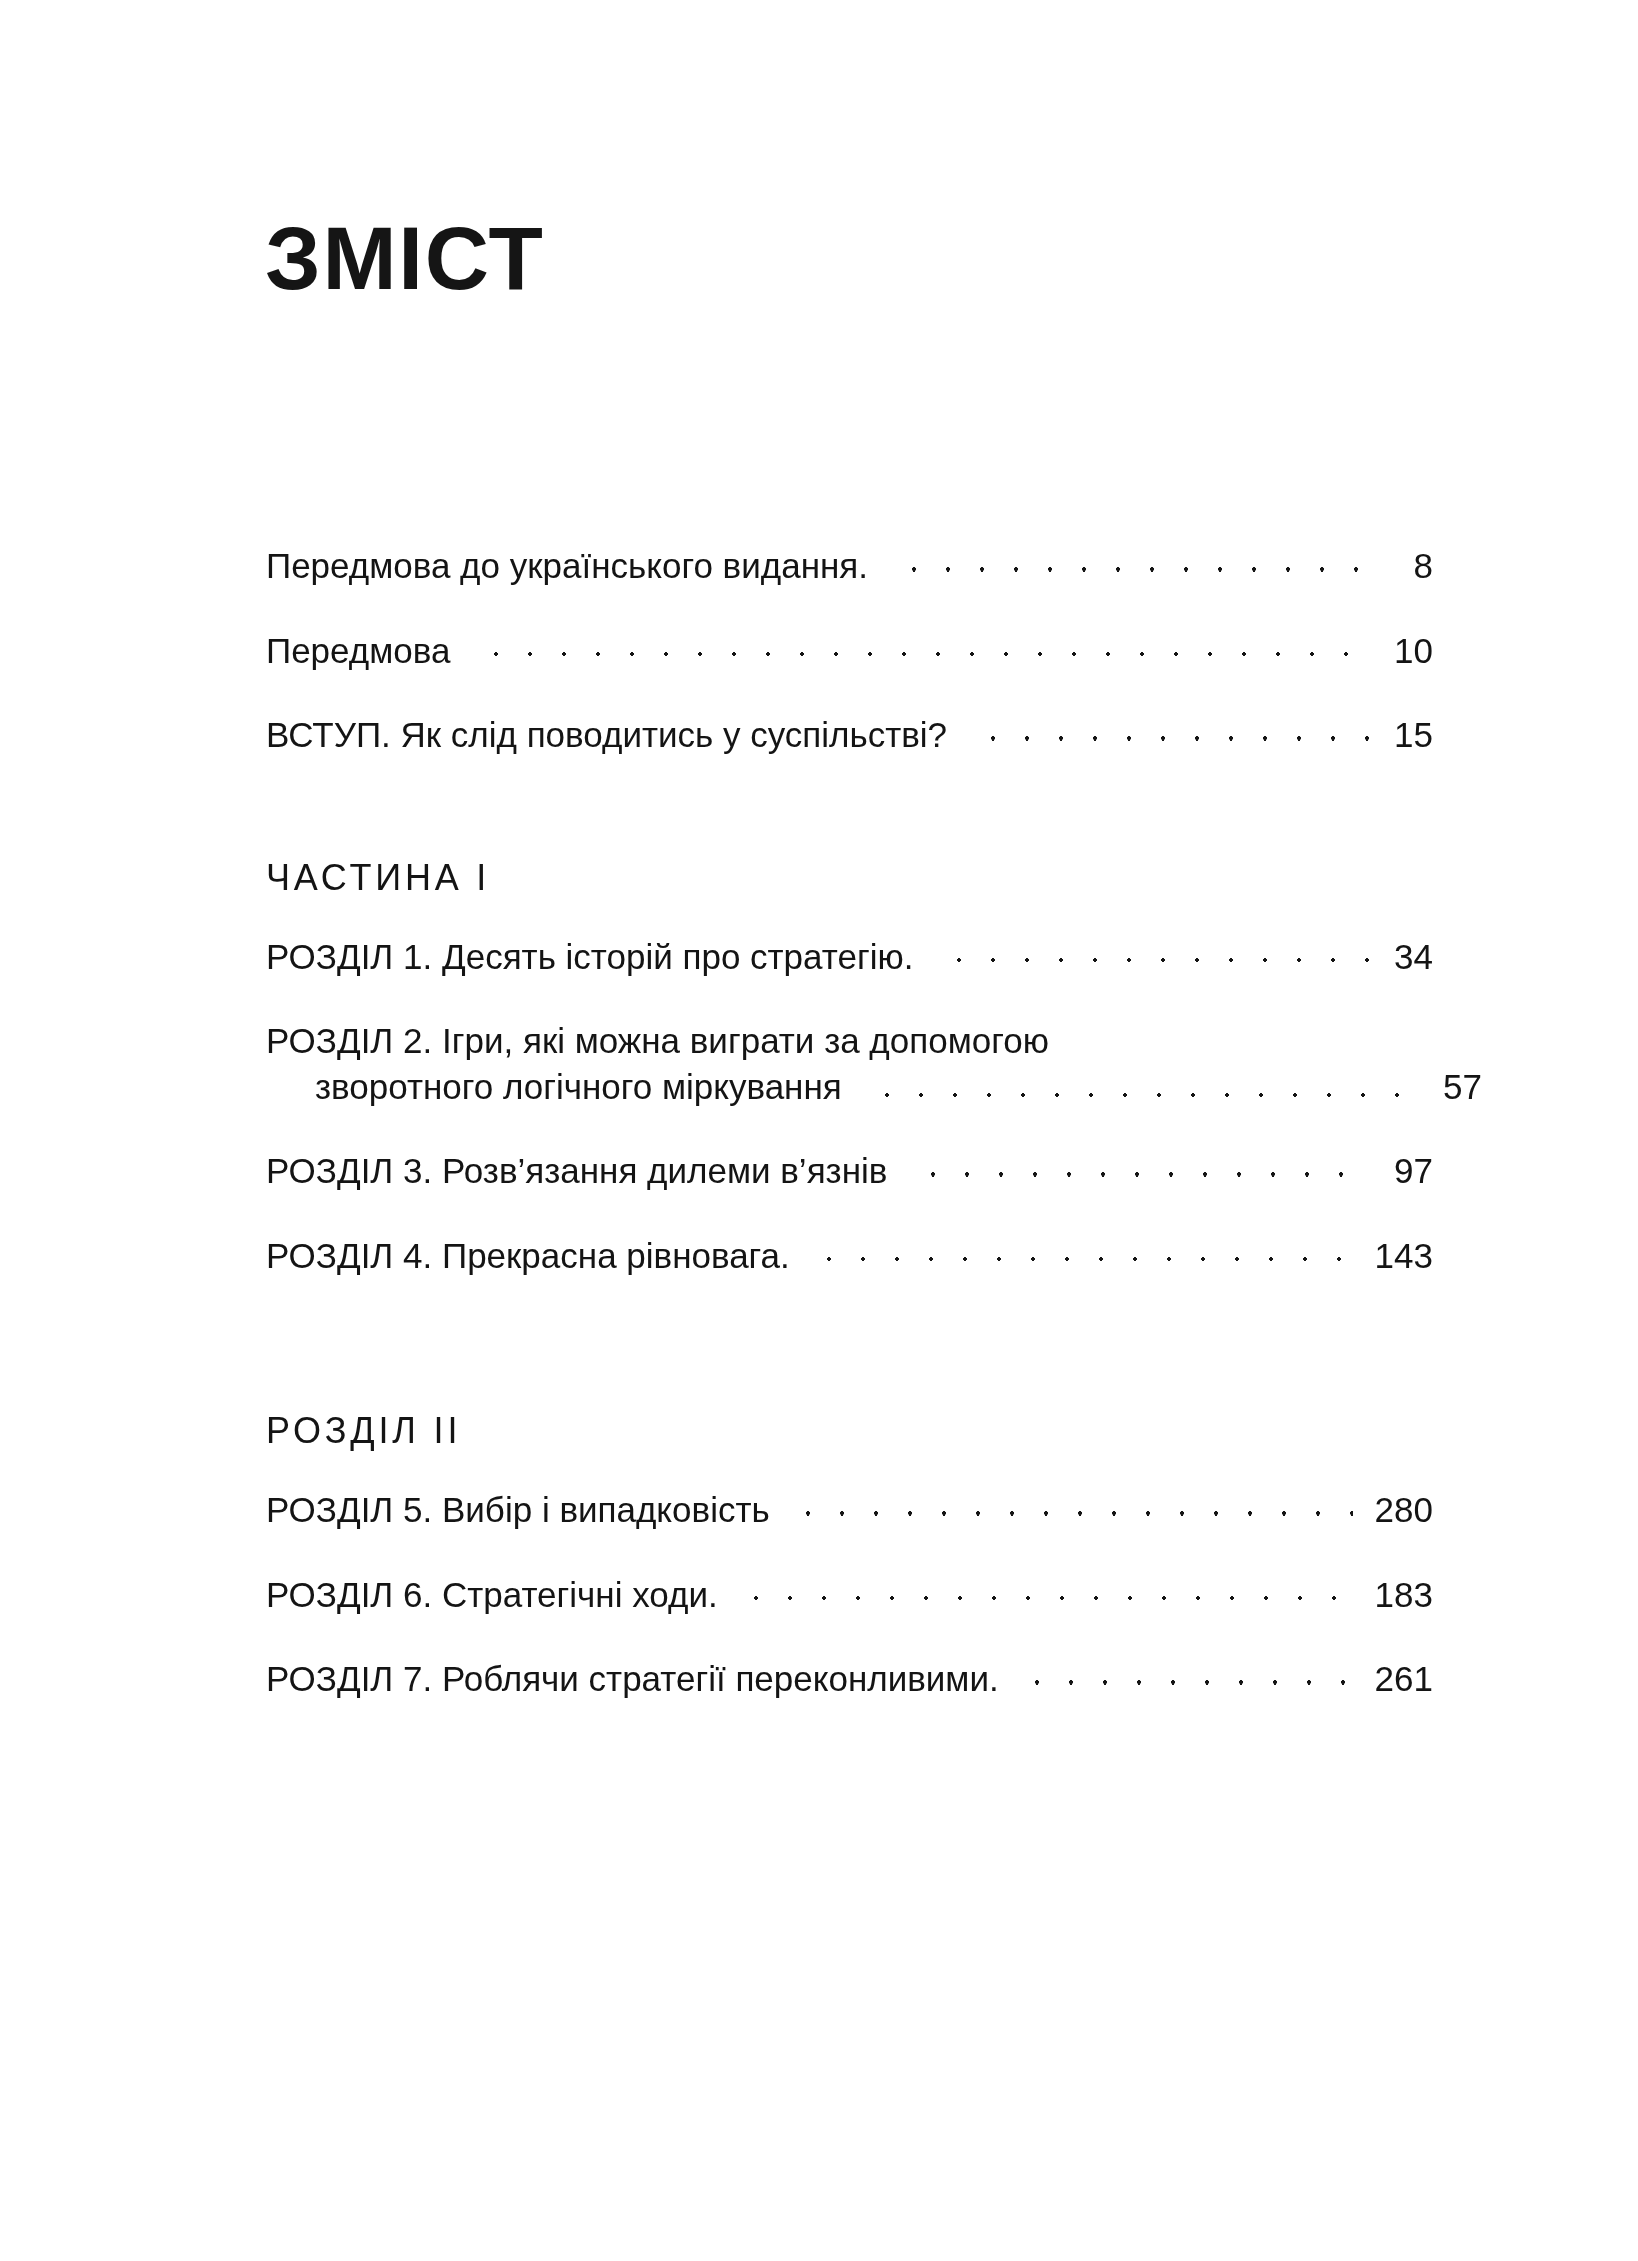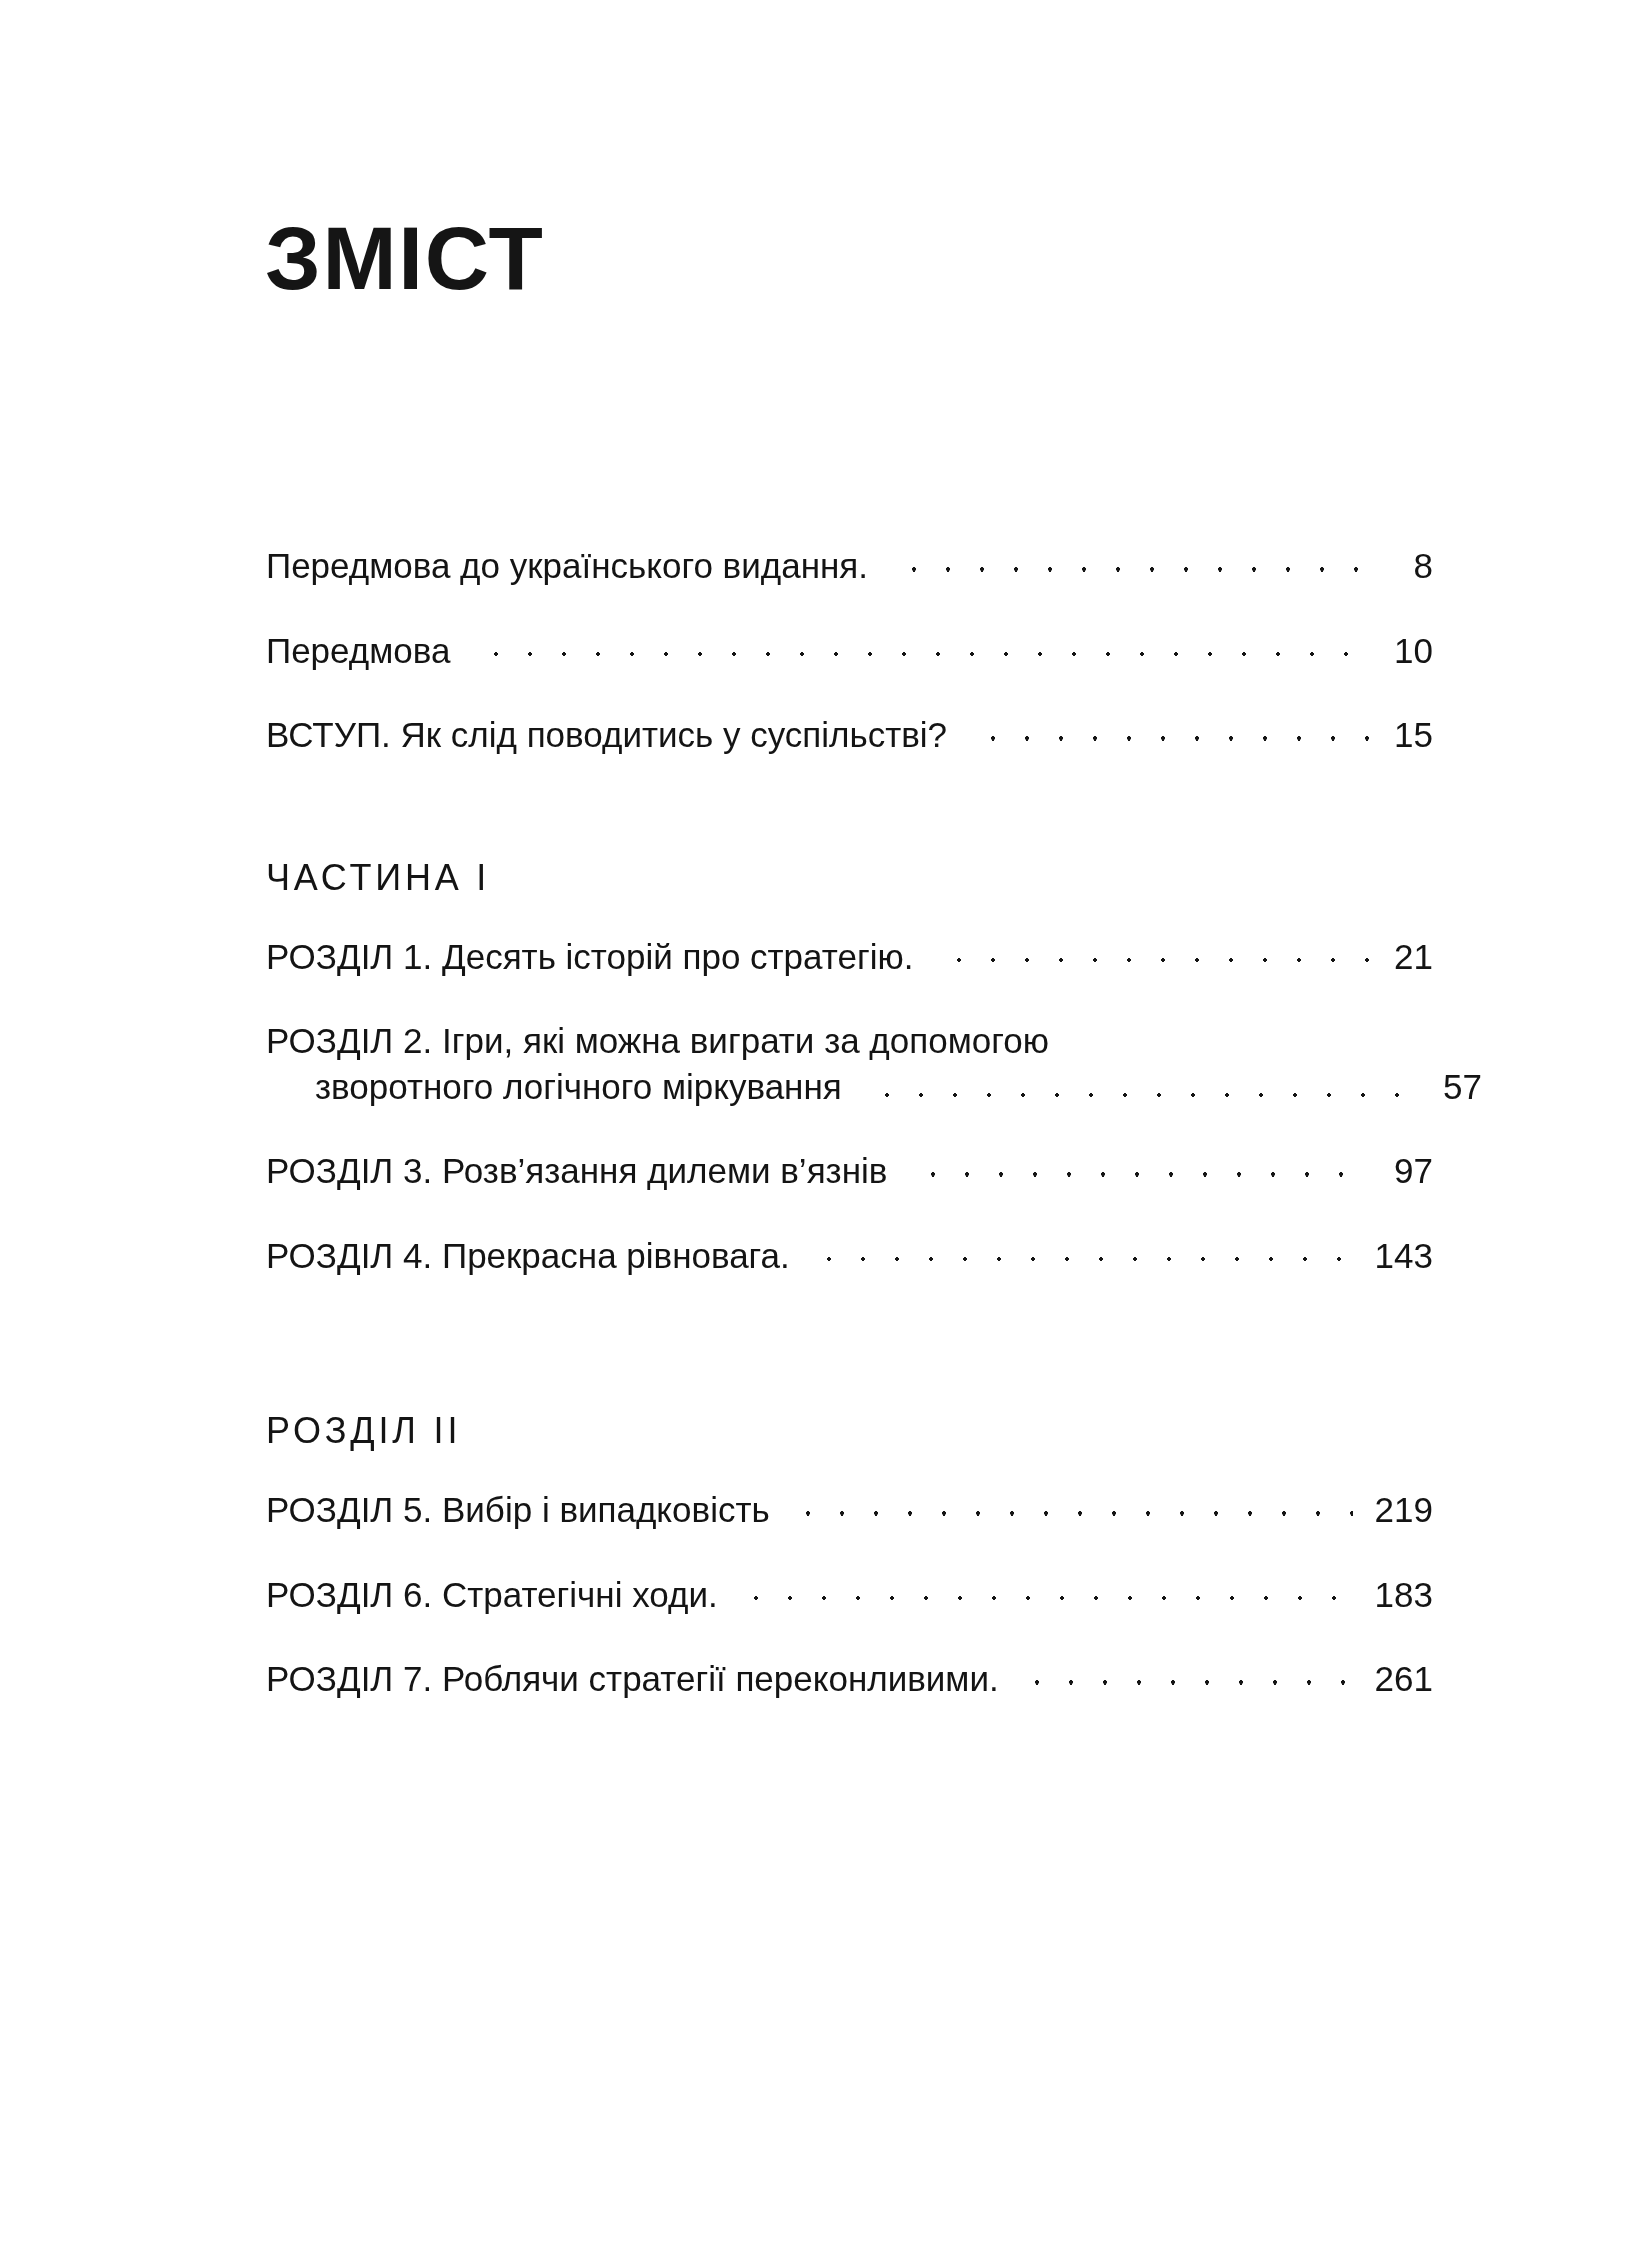--- a/index.html
+++ b/index.html
@@ -156,21 +156,21 @@
     <div class="gap-before-part"></div>
 
     <div class="toc-group">
 
       <div class="part-heading">ЧАСТИНА I</div>
 
       <div class="toc-entry">
         <div class="entry-line">
           <span class="entry-text">РОЗДІЛ 1. Десять історій про стратегію.</span>
           <span class="leader"></span>
-          <span class="entry-page">21</span>
+          <span class="entry-page">34</span>
         </div>
       </div>
 
       <div class="toc-entry">
         <div class="entry-line">
           <span class="entry-text">РОЗДІЛ 2. Ігри, які можна виграти за допомогою</span>
         </div>
         <div class="entry-line wrap-line">
           <span class="entry-text">зворотного логічного міркування</span>
           <span class="leader"></span>
@@ -199,21 +199,21 @@
     <div class="gap-before-part2"></div>
 
     <div class="toc-group">
 
       <div class="part-heading">РОЗДІЛ II</div>
 
       <div class="toc-entry">
         <div class="entry-line">
           <span class="entry-text">РОЗДІЛ 5. Вибір і випадковість</span>
           <span class="leader tight"></span>
-          <span class="entry-page">219</span>
+          <span class="entry-page">280</span>
         </div>
       </div>
 
       <div class="toc-entry">
         <div class="entry-line">
           <span class="entry-text">РОЗДІЛ 6. Стратегічні ходи.</span>
           <span class="leader tight"></span>
           <span class="entry-page">183</span>
         </div>
       </div>

